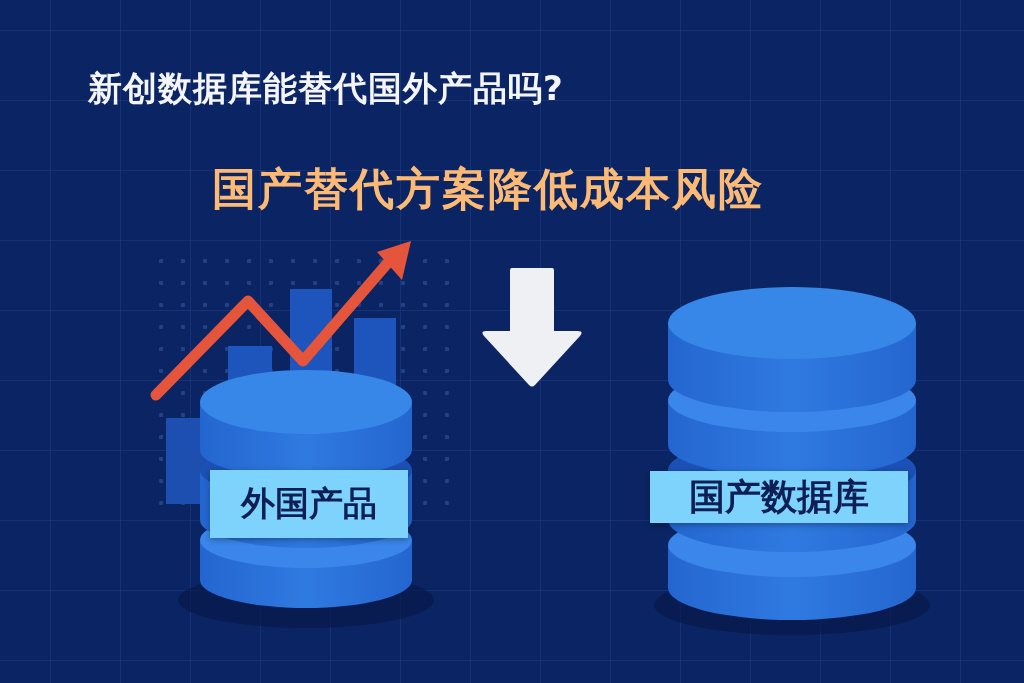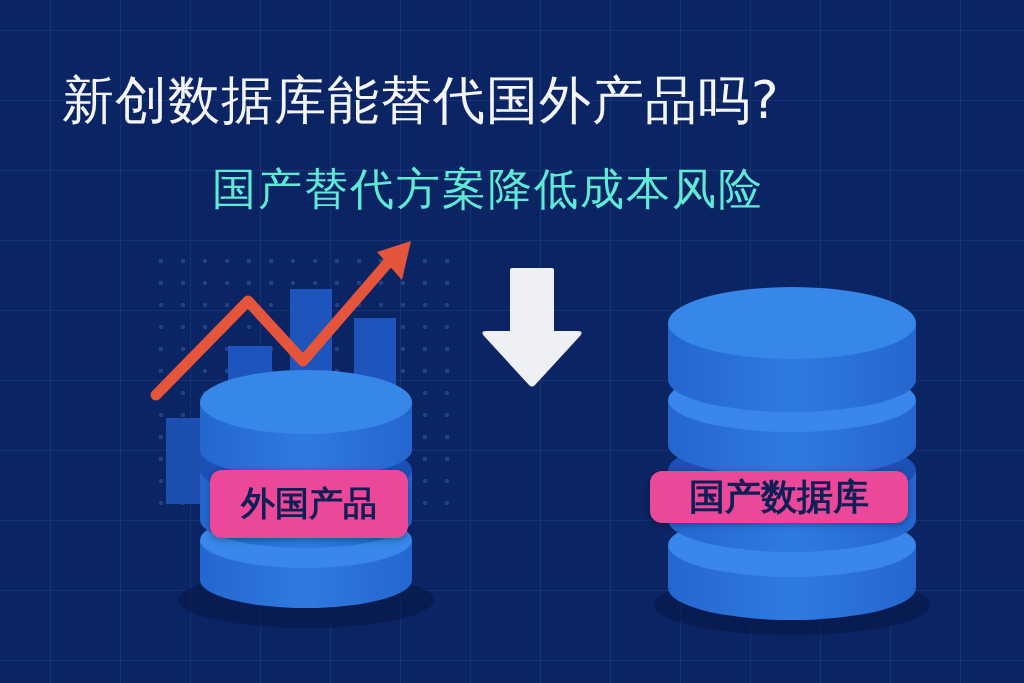--- a/index.html
+++ b/index.html
@@ -2,26 +2,26 @@
 <html><head>
 <meta charset="utf-8">
 <style>
   html, body { margin:0; padding:0; }
   body { width:1024px; height:683px; overflow:hidden; background:#0b2463; position:relative; font-family:"DejaVu Sans", sans-serif; }
   .grid { position:absolute; inset:0;
     background-image:
       linear-gradient(rgba(60,100,190,0.22) 1px, transparent 1px),
       linear-gradient(90deg, rgba(60,100,190,0.22) 1px, transparent 1px);
     background-size:70px 70px; background-position:50px 30px; }
-  .title { position:absolute; left:62px; top:66px; font-size:52px; font-weight:normal; color:#f4f5f8; letter-spacing:1px; white-space:nowrap; }
-  .subtitle { position:absolute; left:212px; top:160px; font-size:44px; font-weight:normal; color:#5eead4; letter-spacing:2px; white-space:nowrap; }
+  .title { position:absolute; left:88px; top:66px; font-size:34px; font-weight:bold; color:#f4f5f8; letter-spacing:1px; white-space:nowrap; }
+  .subtitle { position:absolute; left:212px; top:160px; font-size:44px; font-weight:bold; color:#fdba74; letter-spacing:2px; white-space:nowrap; }
   .dots { position:absolute; left:150px; top:250px; width:300px; height:260px;
     background-image: radial-gradient(rgba(80,120,200,0.35) 2px, transparent 2.5px);
     background-size:22px 22px; }
-  .label { position:absolute; background:#ec4899; border-radius:12px; color:#0d1f55; font-weight:bold; display:flex; align-items:center; justify-content:center; box-shadow:0 2px 6px rgba(0,0,0,0.3); }
+  .label { position:absolute; background:#7dd3fc; border-radius:0; color:#0d1f55; font-weight:bold; display:flex; align-items:center; justify-content:center; box-shadow:0 2px 6px rgba(0,0,0,0.3); }
   .label-left { left:210px; top:470px; width:198px; height:68px; font-size:34px; }
   .label-right { left:650px; top:471px; width:258px; height:52px; font-size:36px; }
 </style>
 </head>
 <body>
 
 <div class="grid"></div>
 
 <div class="title">新创数据库能替代国外产品吗?</div>
 <div class="subtitle">国产替代方案降低成本风险</div>

